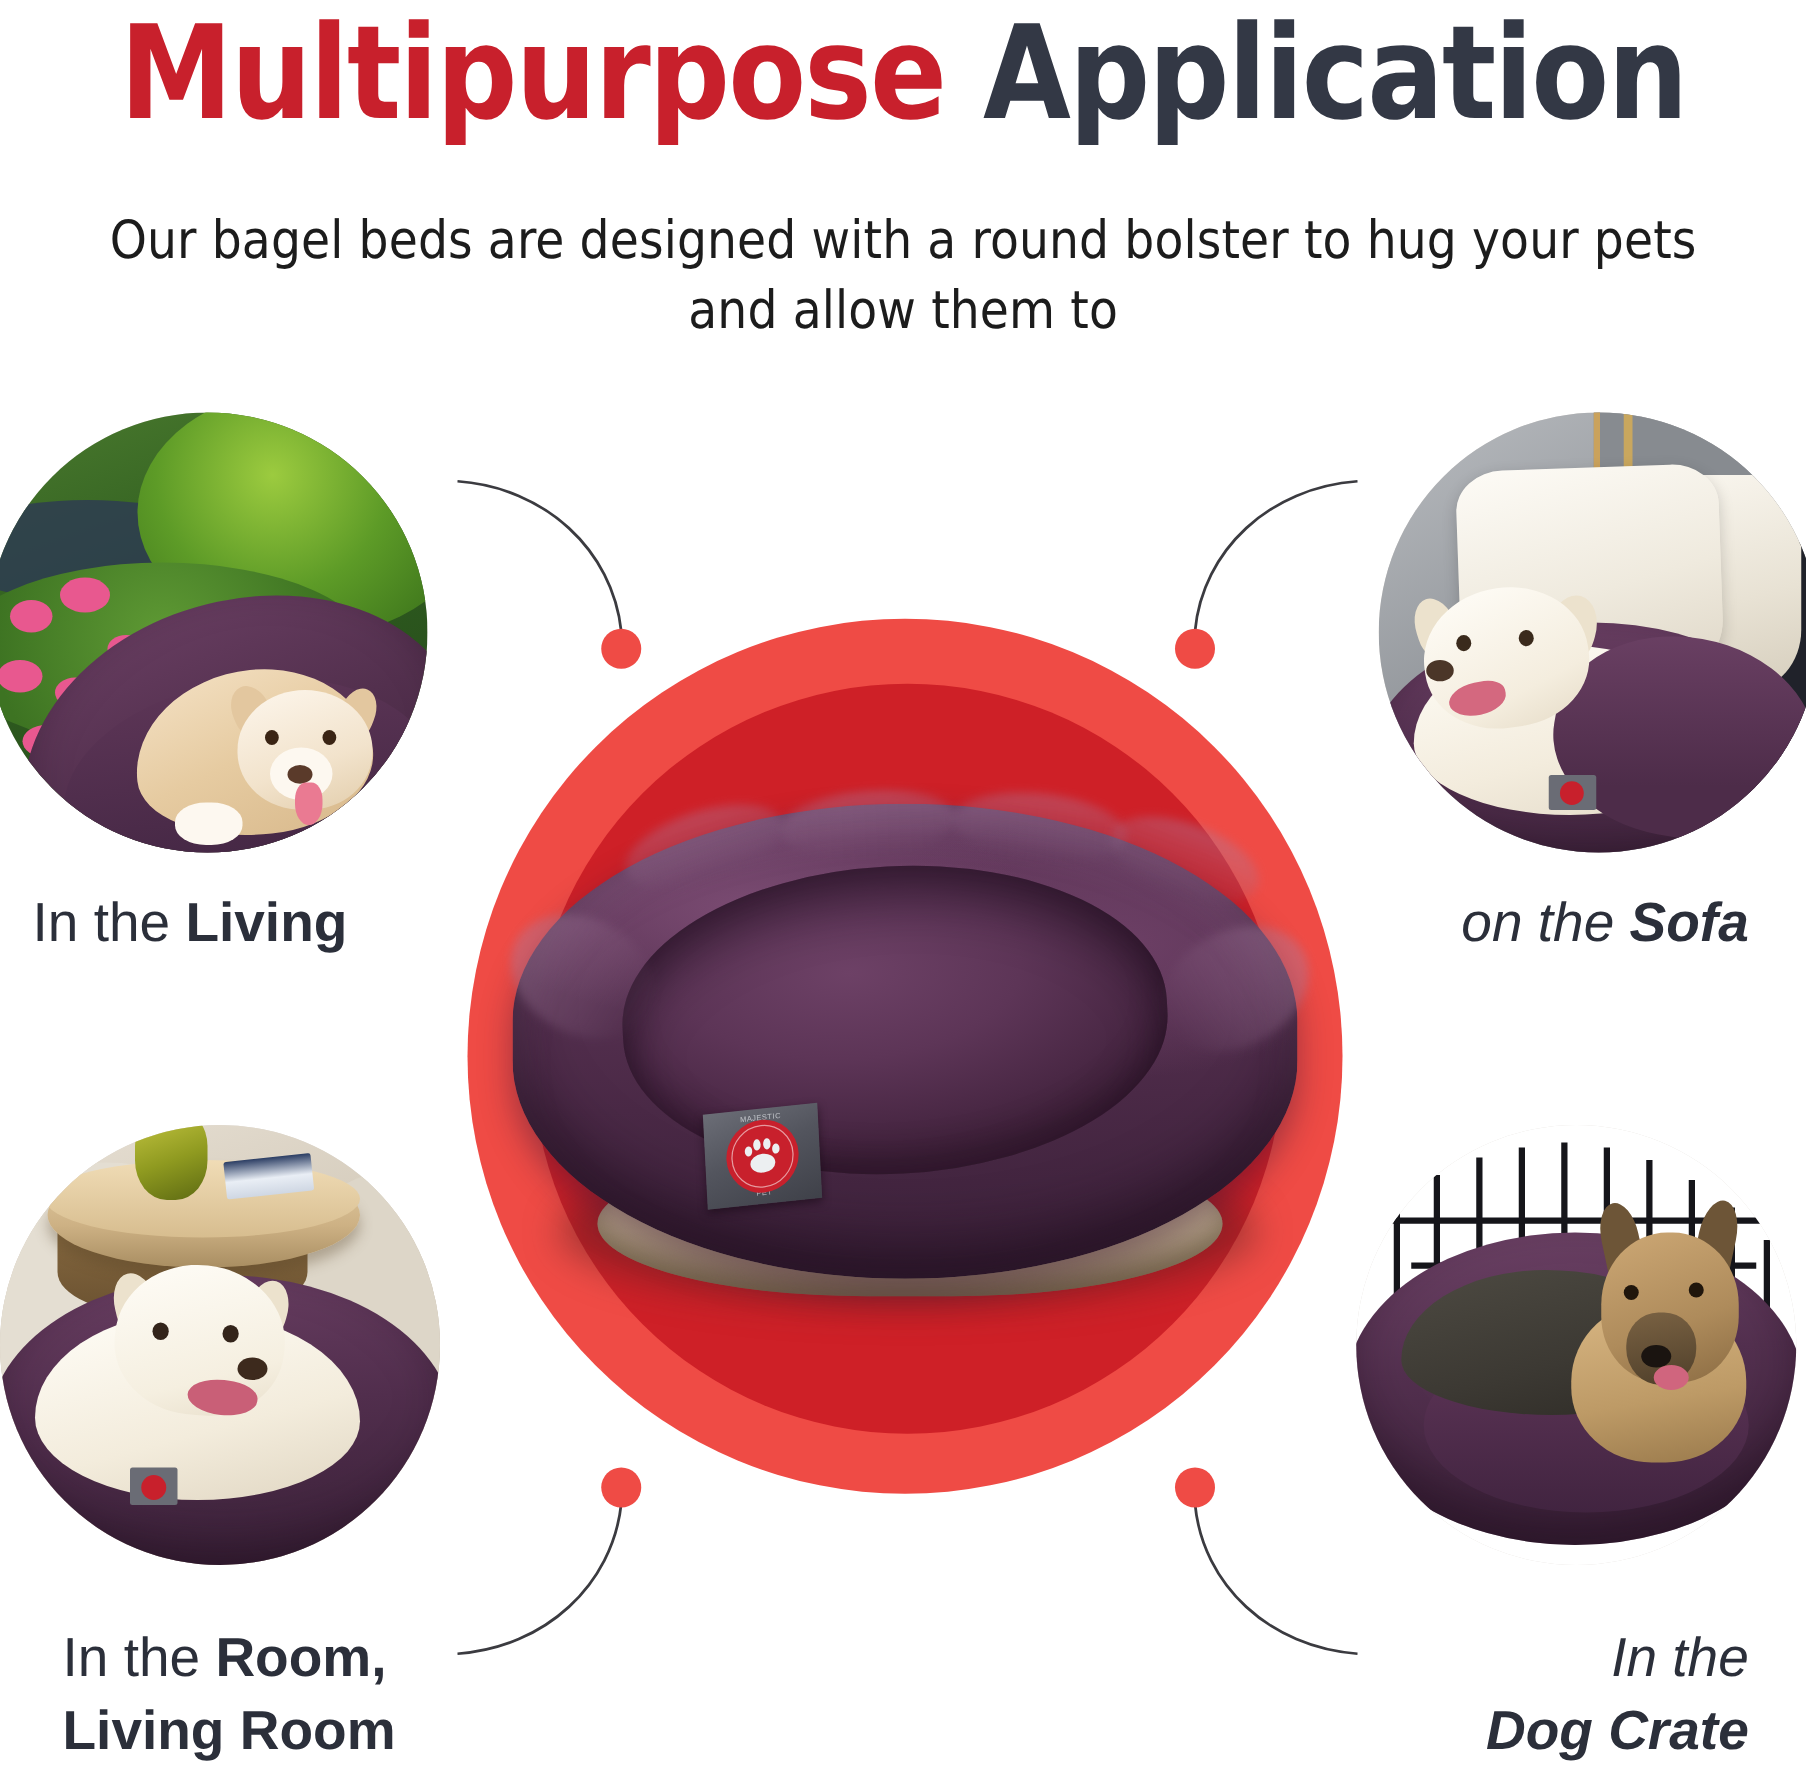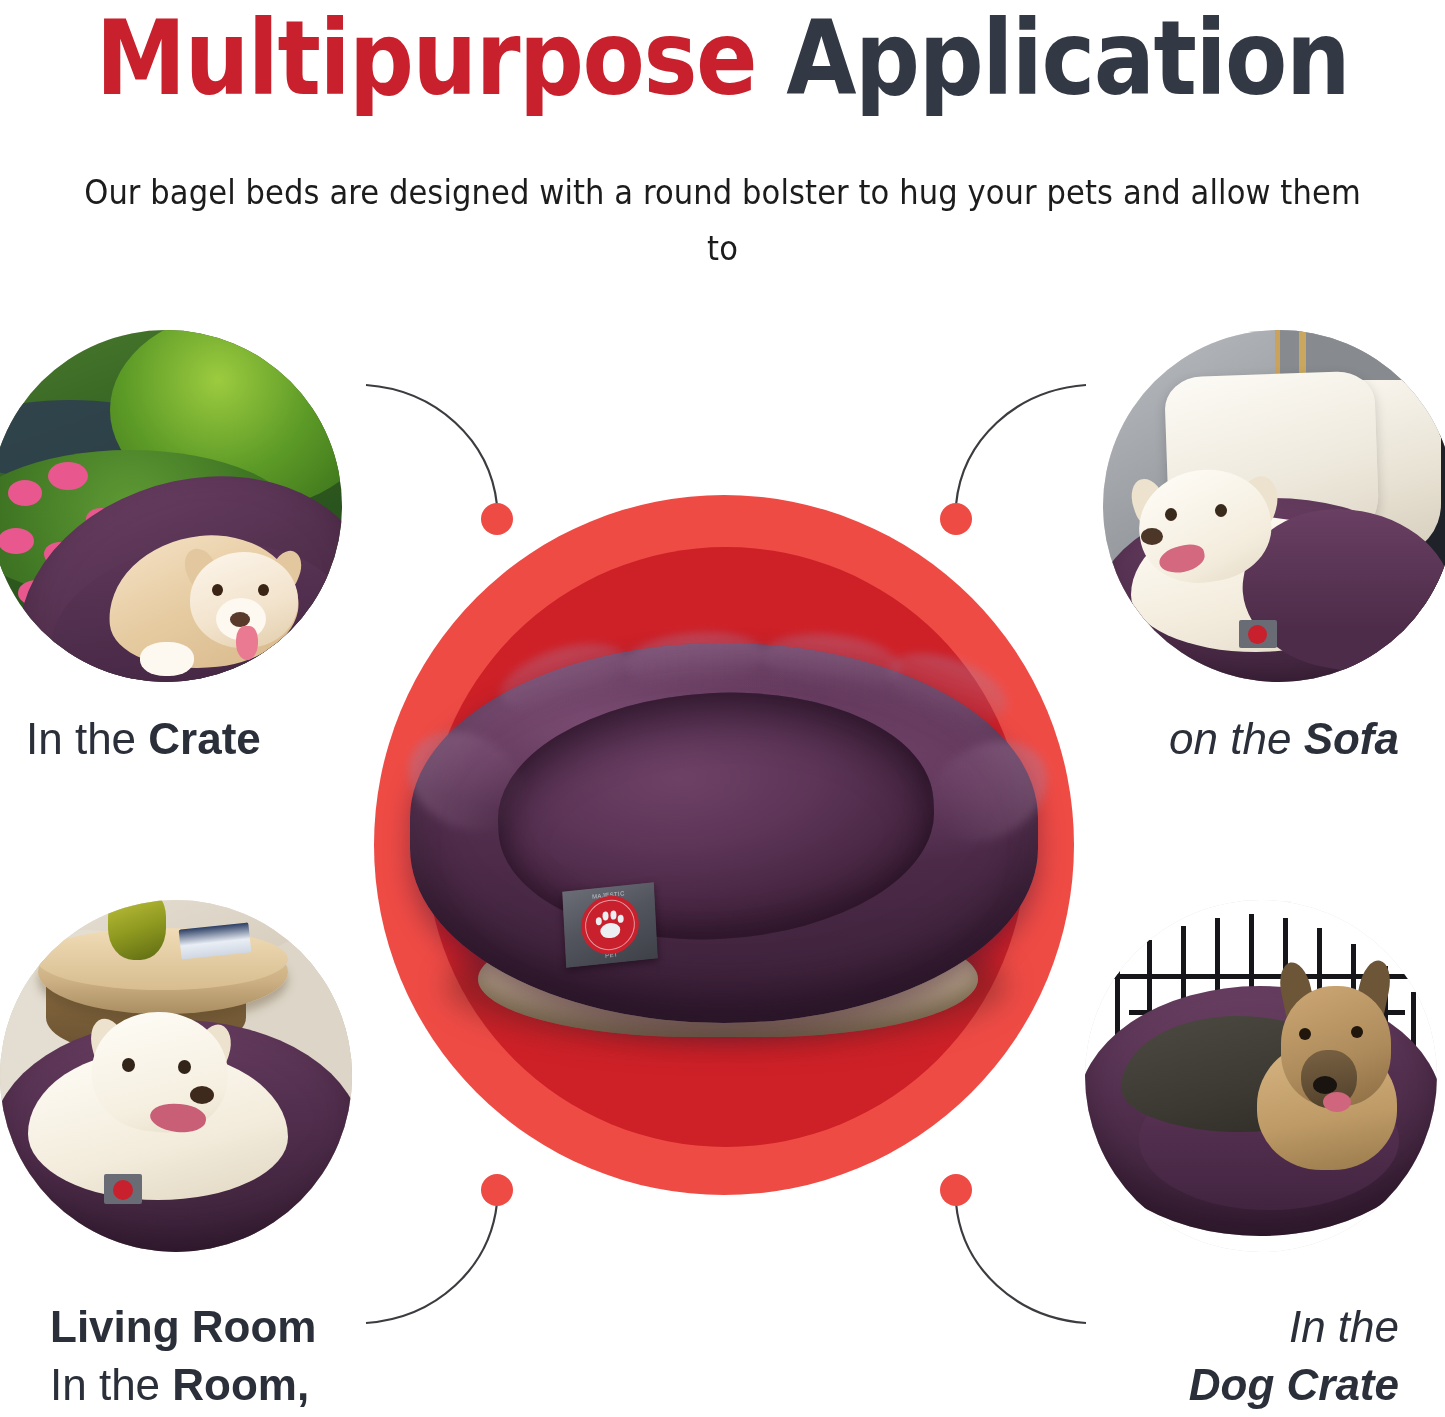--- a/index.html
+++ b/index.html
@@ -29,21 +29,21 @@
     transform-origin:center top;
   }
   #title .w1 { color:#C8202C; }
   #title .w2 { color:#333845; }
 
   #subhead {
     position:absolute; left:50%; top:164px; transform:translateX(-50%);
     width:1290px;
     text-align:center;
     font-family:"DejaVu Sans Condensed","Liberation Sans Narrow","Liberation Sans", sans-serif;
-    font-size:34px;
+    font-size:42px;
     line-height:56px;
     font-weight:normal;
     color:#1c1c1c;
     letter-spacing:0.1px;
   }
 
   
   #hero { position:absolute; left:374px; top:495px; width:700px; height:700px; }
 
   .hero-ring {
@@ -536,28 +536,28 @@
   <circle class="conn-dot" cx="956" cy="519" r="16"></circle>
 
   <path class="conn-path" d="M 497 1203 C 490 1268 436 1318 366 1323"></path>
   <circle class="conn-dot" cx="497" cy="1190" r="16"></circle>
 
   <path class="conn-path" d="M 956 1203 C 962 1268 1016 1318 1086 1323"></path>
   <circle class="conn-dot" cx="956" cy="1190" r="16"></circle>
 </svg>
 
 <div class="cap" id="cap-garden">
-  <span>In the </span><b>Crate</b>
+  <span>In the </span><b>Living</b>
 </div>
 
 <div class="cap" id="cap-sofa">
   <span>on the </span><b>Sofa</b>
 </div>
 
 <div class="cap" id="cap-room">
+  <div><span>In the </span><b>Room,</b></div>
   <div><b>Living Room</b></div>
-  <div><span>In the </span><b>Room,</b></div>
 </div>
 
 <div class="cap" id="cap-crate">
   <div><span>In the </span></div>
   <div><b>Dog Crate</b></div>
 </div>
 
 </body></html>

